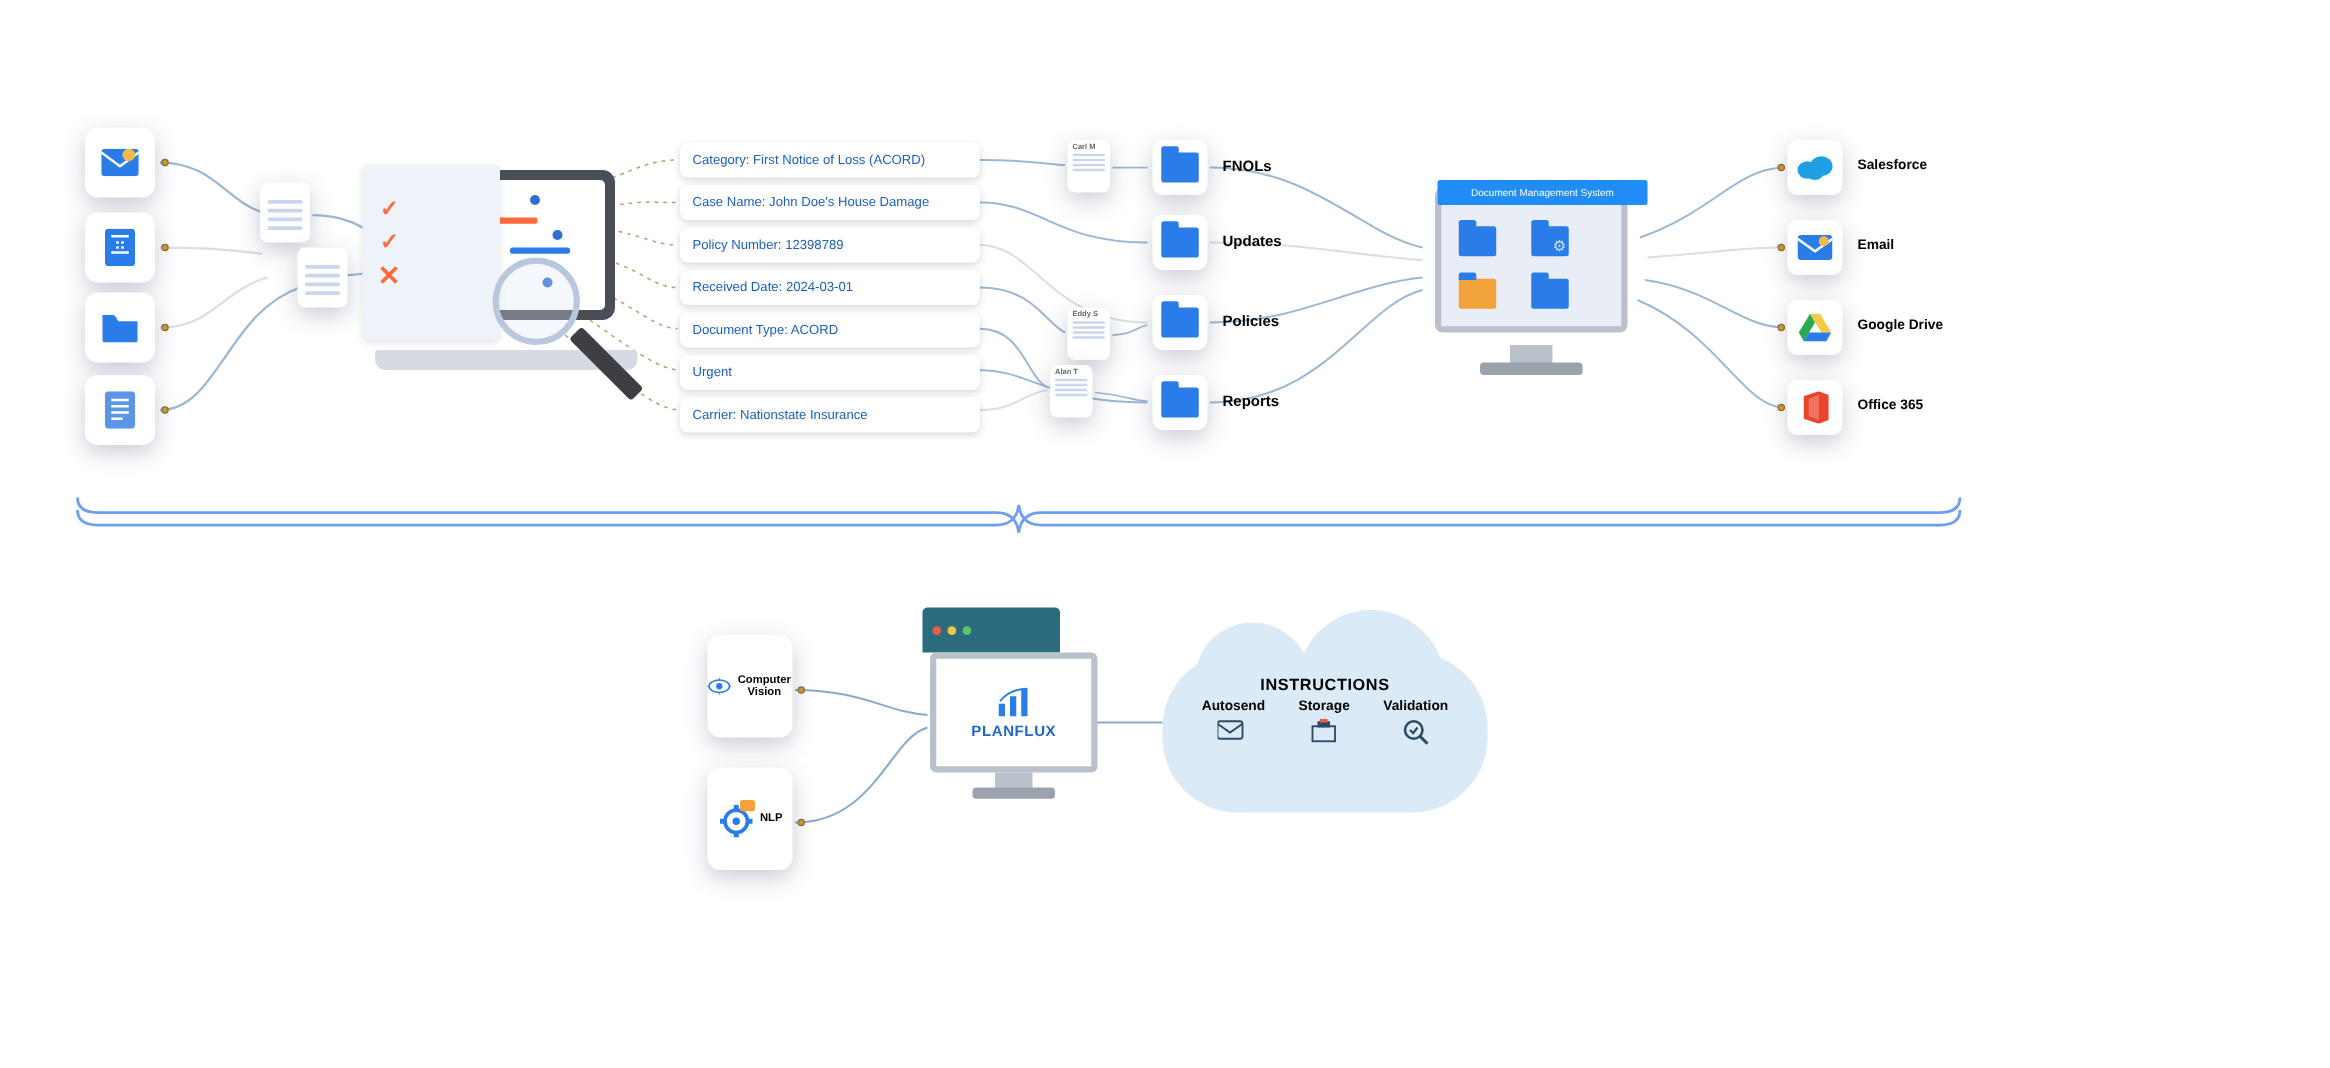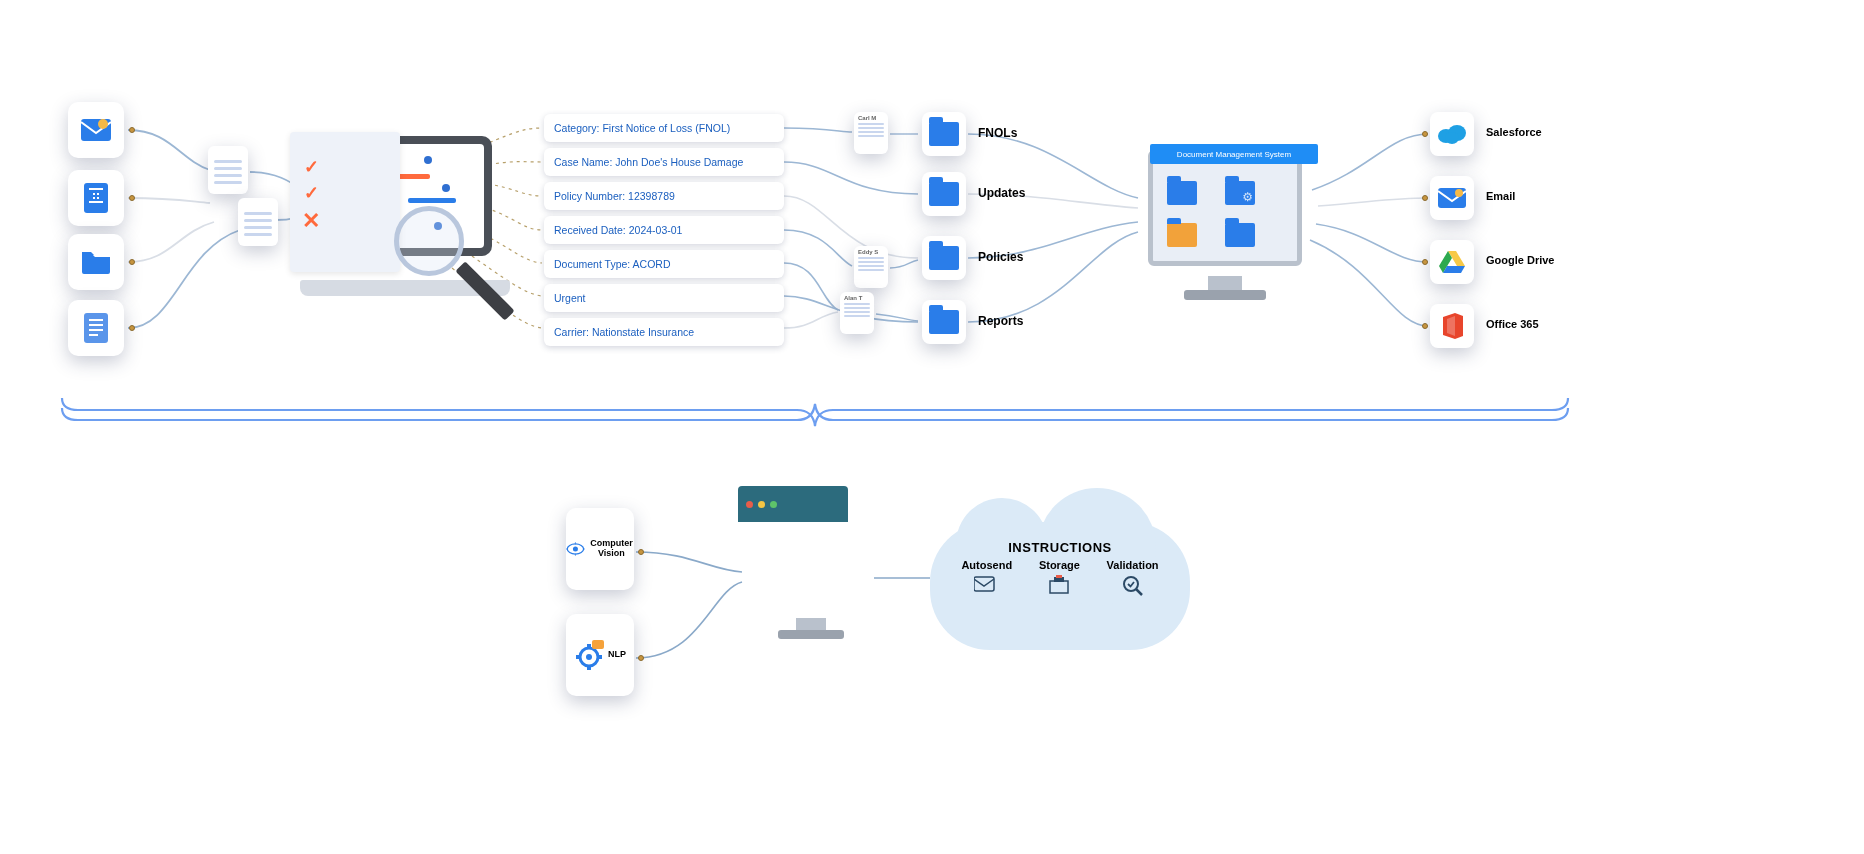--- a/index.html
+++ b/index.html
@@ -170,21 +170,21 @@
   <div class="laptop-base"></div>
   <div class="paper-overlay">
     <span class="check" style="left:14px; top:24px;">✓</span>
     <span class="check" style="left:14px; top:50px;">✓</span>
     <span class="check" style="left:12px; top:76px; font-size:22px;">✕</span>
   </div>
   <div class="mag-circle" style="left:94px; top:70px;"></div>
   <div class="mag-handle" style="left:150px; top:148px;"></div>
 </div>
 
-<div class="abs meta-card" style="left:544px; top:114px;">Category: First Notice of Loss (FNOL)</div>
+<div class="abs meta-card" style="left:544px; top:114px;">Category: First Notice of Loss (ACORD)</div>
 <div class="abs meta-card" style="left:544px; top:148px;">Case Name: John Doe's House Damage</div>
 <div class="abs meta-card" style="left:544px; top:182px;">Policy Number: 12398789</div>
 <div class="abs meta-card" style="left:544px; top:216px;">Received Date: 2024-03-01</div>
 <div class="abs meta-card" style="left:544px; top:250px;">Document Type: ACORD</div>
 <div class="abs meta-card" style="left:544px; top:284px;">Urgent</div>
 <div class="abs meta-card" style="left:544px; top:318px;text-align:center;">Carrier: Nationstate Insurance</div>
 
 <div class="abs card person-card" style="left:854px; top:112px;">
   <div class="nm">Carl M</div>
   <div class="ln"></div>
@@ -316,20 +316,29 @@
   </svg>
   <div class="lbl">NLP</div>
 </div>
 <div class="cdot" style="left:638px; top:655px;"></div>
 
 <div class="abs" style="left:744px; top:522px; width:134px; height:130px;">
   <div class="pf-win">
     <span class="c" style="background:#e85d4a;"></span>
     <span class="c" style="background:#f4c544;"></span>
     <span class="c" style="background:#5ec36a;"></span>
+  </div>
+  <div style="position:absolute; left:0; top:0; width:134px; height:96px; background:#fff; border:5px solid #b9c1cc; border-radius:5px; display:flex; flex-direction:column; align-items:center; justify-content:center; gap:3px;">
+    <svg width="30" height="26" viewBox="0 0 30 26">
+      <rect x="3" y="14" width="5" height="10" fill="#2a7de9"></rect>
+      <rect x="12" y="8" width="5" height="16" fill="#2a7de9"></rect>
+      <rect x="21" y="2" width="5" height="22" fill="#2a7de9"></rect>
+      <path d="M4 12 Q12 2 26 2" stroke="#2a7de9" fill="none" stroke-width="1.5"></path>
+    </svg>
+    <div style="font-size:12px; font-weight:800; color:#1f66c7; letter-spacing:.5px;">PLANFLUX</div>
   </div>
   <div style="position:absolute; left:52px; top:96px; width:30px; height:14px; background:#b9c1cc;"></div>
   <div style="position:absolute; left:34px; top:108px; width:66px; height:9px; background:#9aa2ad; border-radius:3px;"></div>
 </div>
 
 <div class="abs cloud" style="left:930px; top:522px;">
   <div class="cloud-inner">
     <div class="cloud-title">INSTRUCTIONS</div>
     <div class="cloud-row">
       <div class="cloud-item">

